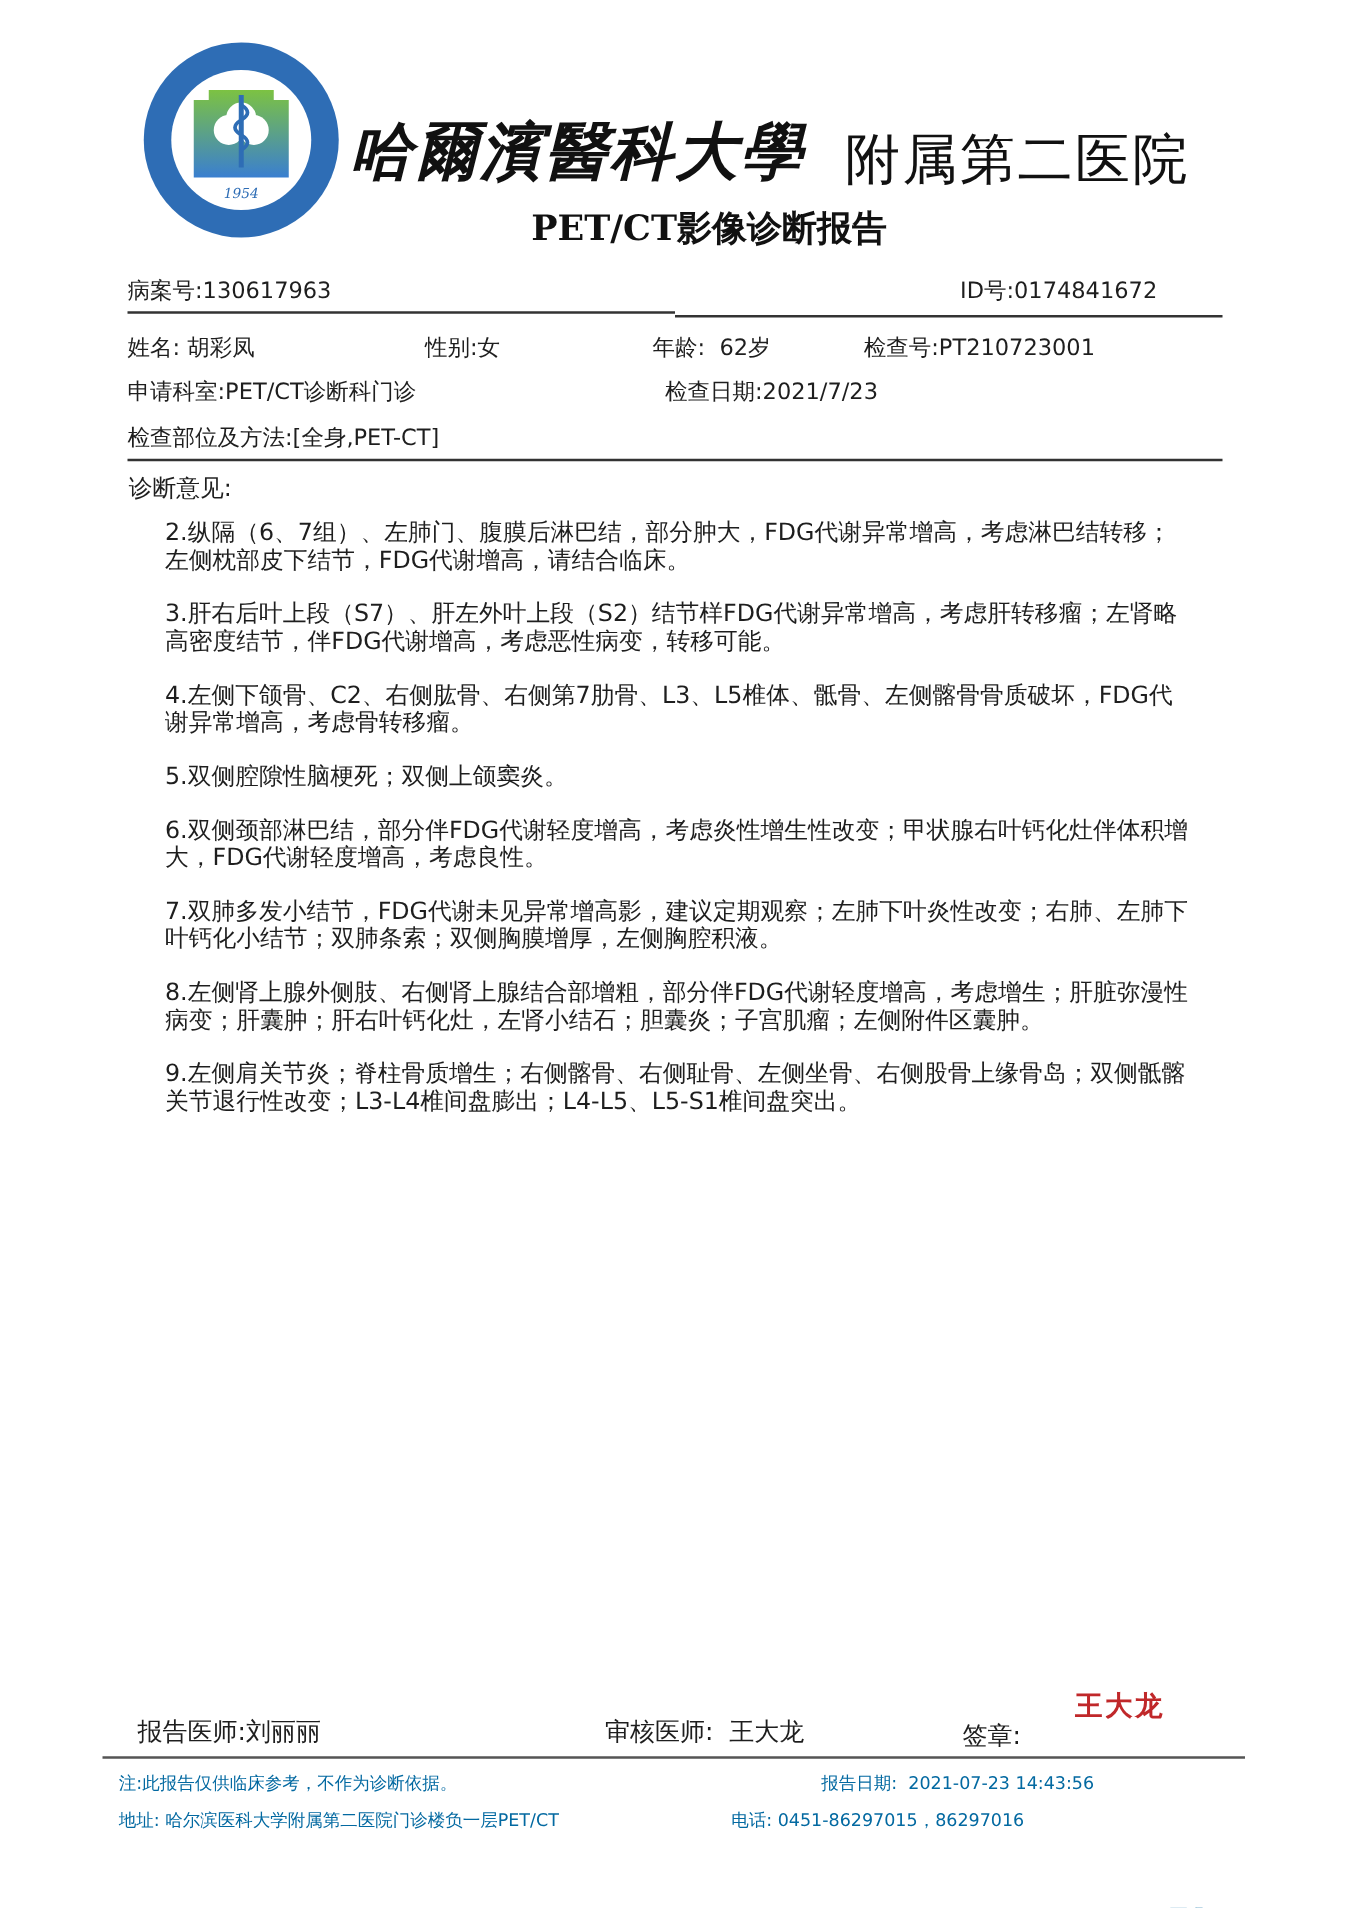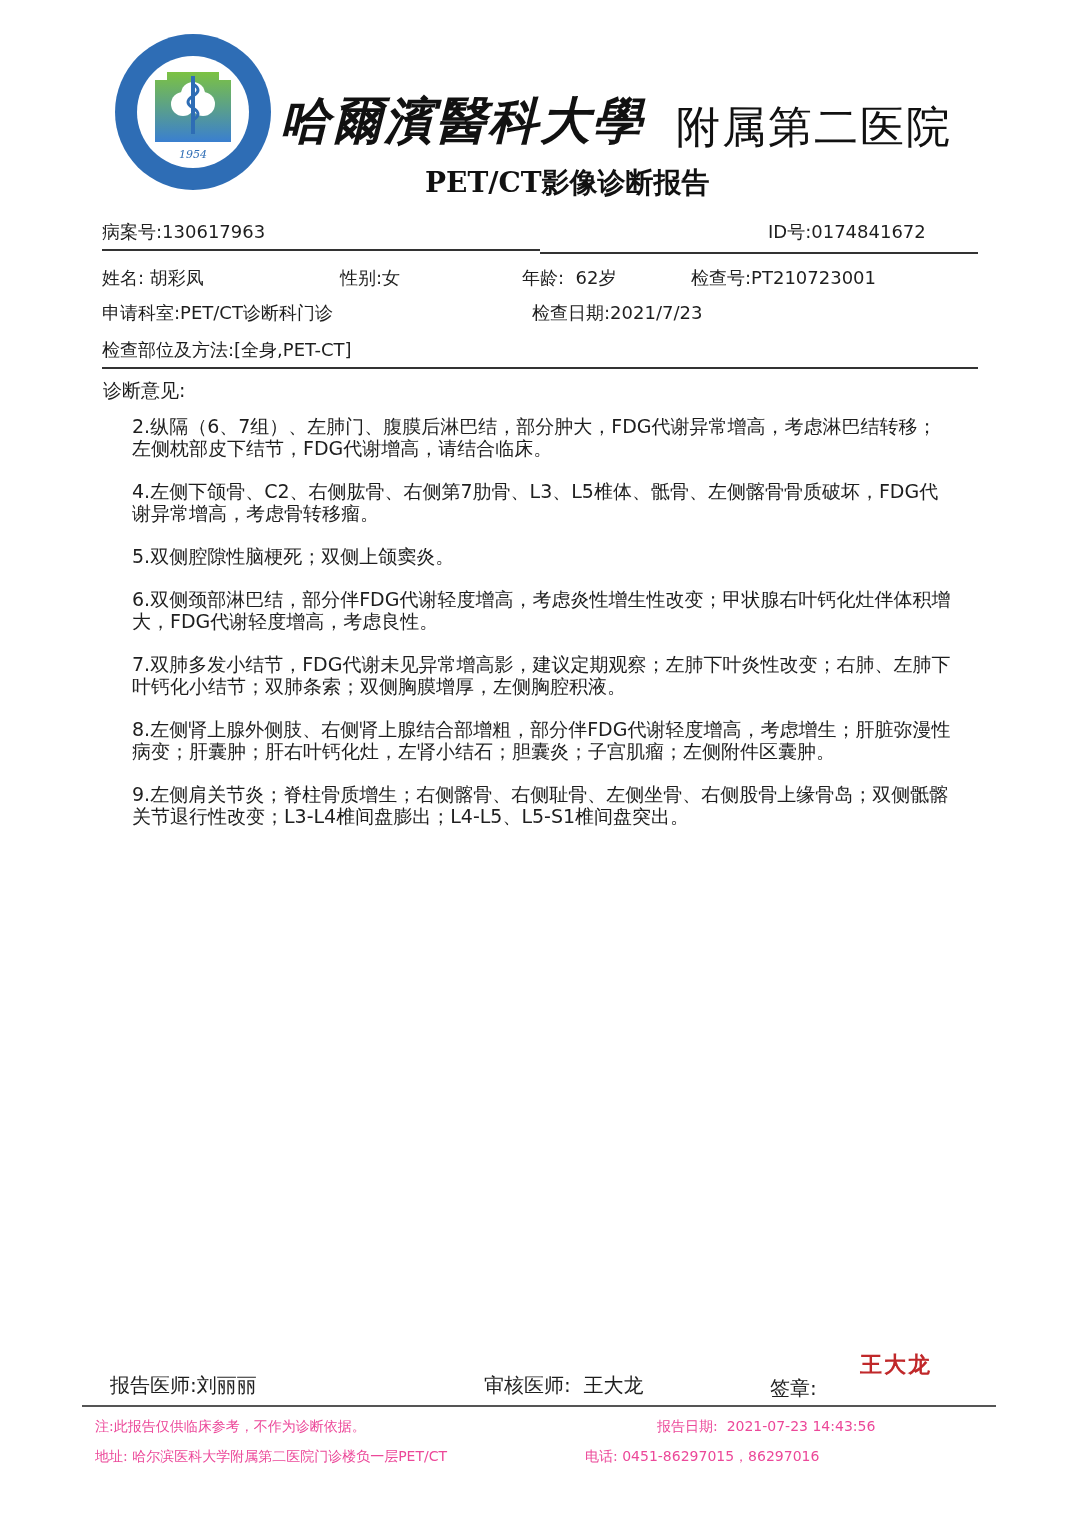--- a/index.html
+++ b/index.html
@@ -12,21 +12,21 @@
   .hosp-sub { left:676px; top:98px; font-family:"DejaVu Serif","Liberation Serif",serif; font-size:44px; color:#111; letter-spacing:2px; }
   .rpt-title { left:425px; top:164px; font-family:"DejaVu Serif","Liberation Serif",serif; font-size:28px; font-weight:bold; color:#111; }
   .fld { font-size:18px; color:#1e1e1e; white-space:nowrap; }
   .line { position:absolute; background:#333; }
   .diag-head { left:103px; top:378px; font-size:19px; }
   .items { left:132px; top:415px; width:820px; }
   .item { font-size:19px; line-height:22px; margin-bottom:21px; color:#1e1e1e; }
   .sig-lbl { font-size:20px; }
   .stamp { left:860px; top:1350px; color:#c0282a; font-family:"DejaVu Serif","Liberation Serif",serif;
            font-weight:bold; font-size:22px; letter-spacing:2px; }
-  .foot { font-size:14px; color:#ec4899; white-space:nowrap; }
+  .foot { font-size:14px; color:#0369a1; white-space:nowrap; }
 </style>
 </head>
 <body>
 
 <div class="abs logo">
   <svg width="160" height="160" viewBox="0 0 160 160">
     <defs>
       <linearGradient id="lg" x1="0" y1="0" x2="0" y2="1">
         <stop offset="0" stop-color="#7cc242"></stop>
         <stop offset="1" stop-color="#3a7fd0"></stop>
@@ -78,20 +78,21 @@
 </div>
 
 <div class="abs fld" style="left:102px;top:338px;">
   <span>检查部位及方法:</span><span>[全身,PET-CT]</span>
 </div>
 <div class="line" style="left:102px;top:367px;width:876px;height:2px;"></div>
 
 <div class="abs fld diag-head">诊断意见:</div>
 <div class="abs items">
   <div class="item">2.纵隔（6、7组）、左肺门、腹膜后淋巴结，部分肿大，FDG代谢异常增高，考虑淋巴结转移；左侧枕部皮下结节，FDG代谢增高，请结合临床。</div>
+  <div class="item">3.肝右后叶上段（S7）、肝左外叶上段（S2）结节样FDG代谢异常增高，考虑肝转移瘤；左肾略高密度结节，伴FDG代谢增高，考虑恶性病变，转移可能。</div>
   <div class="item">4.左侧下颌骨、C2、右侧肱骨、右侧第7肋骨、L3、L5椎体、骶骨、左侧髂骨骨质破坏，FDG代谢异常增高，考虑骨转移瘤。</div>
   <div class="item">5.双侧腔隙性脑梗死；双侧上颌窦炎。</div>
   <div class="item">6.双侧颈部淋巴结，部分伴FDG代谢轻度增高，考虑炎性增生性改变；甲状腺右叶钙化灶伴体积增大，FDG代谢轻度增高，考虑良性。</div>
   <div class="item">7.双肺多发小结节，FDG代谢未见异常增高影，建议定期观察；左肺下叶炎性改变；右肺、左肺下叶钙化小结节；双肺条索；双侧胸膜增厚，左侧胸腔积液。</div>
   <div class="item">8.左侧肾上腺外侧肢、右侧肾上腺结合部增粗，部分伴FDG代谢轻度增高，考虑增生；肝脏弥漫性病变；肝囊肿；肝右叶钙化灶，左肾小结石；胆囊炎；子宫肌瘤；左侧附件区囊肿。</div>
   <div class="item">9.左侧肩关节炎；脊柱骨质增生；右侧髂骨、右侧耻骨、左侧坐骨、右侧股骨上缘骨岛；双侧骶髂关节退行性改变；L3-L4椎间盘膨出；L4-L5、L5-S1椎间盘突出。</div>
 </div>
 
 <div class="abs fld sig-lbl" style="left:110px;top:1372px;">
   <span>报告医师:</span><span>刘丽丽</span>

